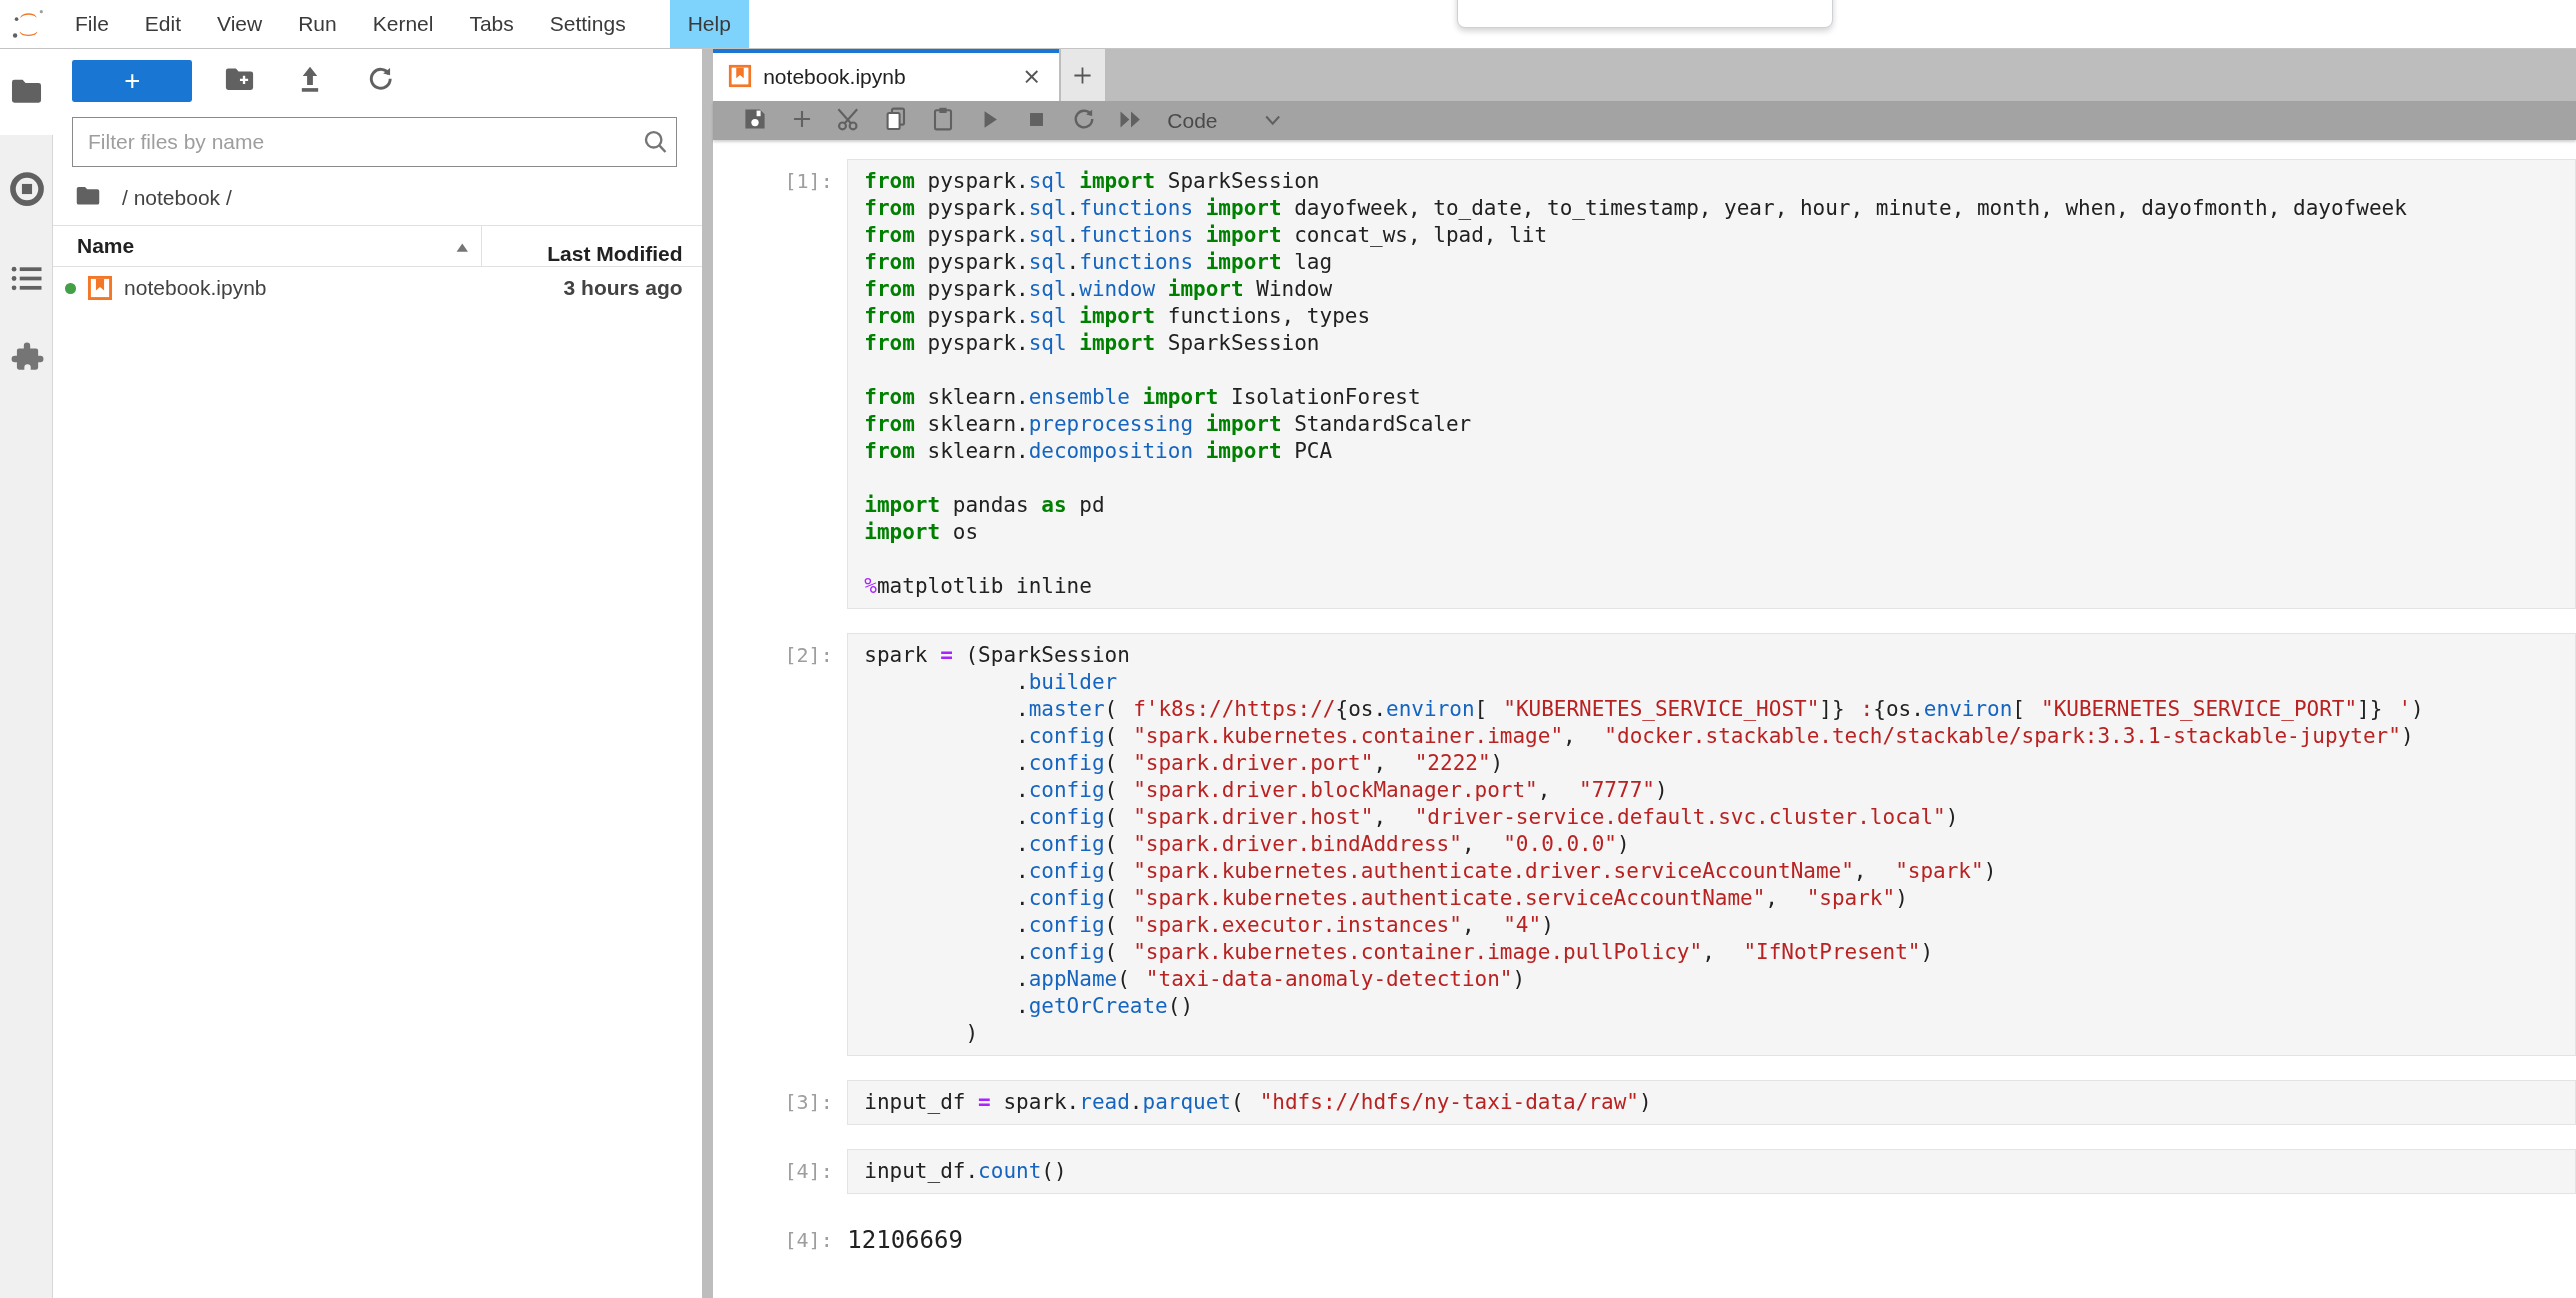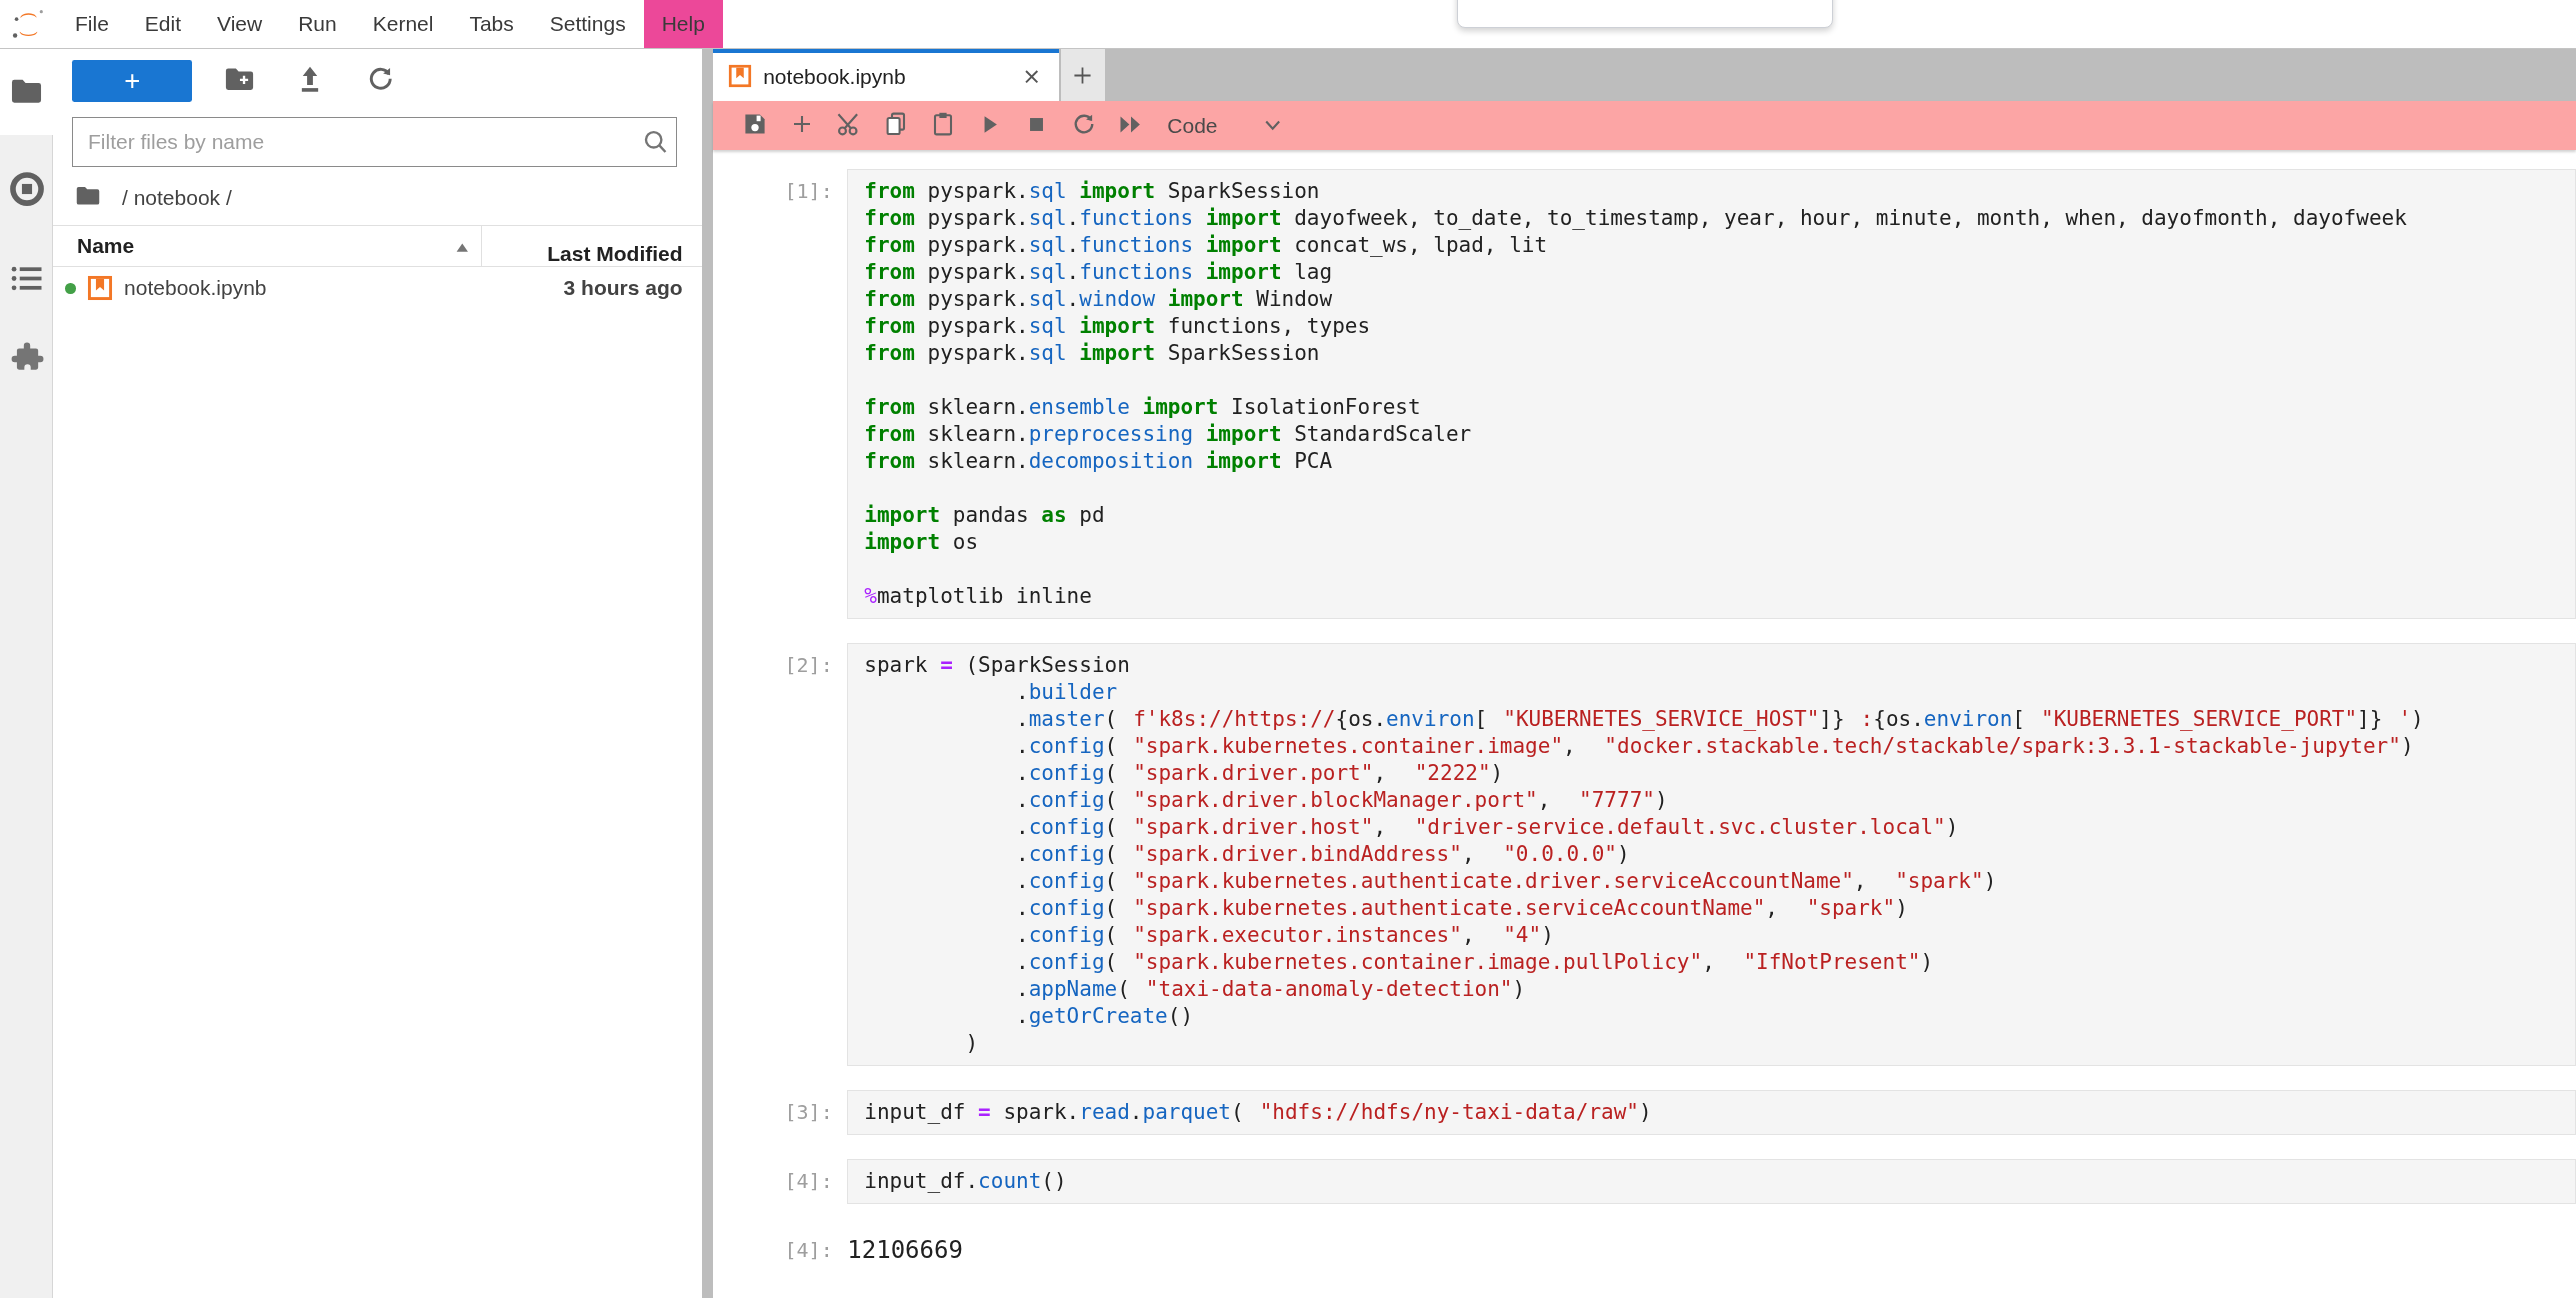--- a/index.html
+++ b/index.html
@@ -4,21 +4,21 @@
 <style>
   * { margin:0; padding:0; box-sizing:border-box; }
   html,body { width:2576px; height:1299px; overflow:hidden; background:#fff;
     font-family:"Liberation Sans", sans-serif; }
 
   
   .menubar { position:relative; height:49px; background:#fff; border-bottom:1.6px solid #c4c4c4;
     display:flex; align-items:stretch; z-index:5; }
   .logo { width:57px; display:flex; align-items:center; justify-content:center; }
   .menu-item { display:flex; align-items:center; padding:0 18px; font-size:21px; color:#3a3a3a; cursor:default; }
-  .menu-item.active { background:#ec4899; }
+  .menu-item.active { background:#7dd3fc;margin-left:26px; }
 
   
   .popup { position:absolute; left:1457px; top:-19.4px; width:376px; height:47px;
     background:#fff; border:0.8px solid #cdd0d6; border-radius:8px;
     box-shadow:0 2.4px 6.5px rgba(0,0,0,.18); z-index:50; overflow:hidden; }
 
   
   .main { display:flex; height:1249px; }
 
   
@@ -55,21 +55,21 @@
   
   .panel-divider { width:11.3px; background:#bdbdbd; flex:none; }
 
   
   .nbpane { flex:1; display:flex; flex-direction:column; min-width:0; }
   .tabbar { height:52px; background:#bdbdbd; display:flex; align-items:stretch; flex:none; }
   .tab { width:346px; background:#fff; border-top:4px solid #1976d2; display:flex; align-items:center; padding:0 14.6px; }
   .tab .tlabel { font-size:21px; color:#212121; margin-left:11.3px; flex:1; }
   .tab .closex { display:flex; padding:3.2px; cursor:pointer; }
   .newtab { width:44px; margin-left:1.6px; background:#e7e7e7; display:flex; align-items:center; justify-content:center; cursor:pointer; }
-  .nb-toolbar { height:49px; background:#fca5a5; display:flex; align-items:center; padding-left:18px;
+  .nb-toolbar { height:39px; background:#a3a3a3; display:flex; align-items:center; padding-left:18px;
     box-shadow:0 1.6px 2.4px rgba(0,0,0,.18); position:relative; z-index:2; flex:none; }
   .tb-btn { width:47px; height:39px; display:flex; align-items:center; justify-content:center; background:none; border:none; cursor:pointer; }
   .mode-select { display:flex; align-items:center; margin-left:13px; cursor:pointer; }
   .mode-select .mlabel { font-size:21px; color:#4a4a4a; }
   .mode-select .chev { margin-left:45px; display:flex; }
 
   
   .nbcontent { flex:1; background:#fff; overflow:hidden; padding-top:19.4px; }
   .cellrow { display:flex; margin-bottom:24px; }
   .prompt { width:134px; flex:none; text-align:right; padding-right:14.6px; padding-top:9px;

